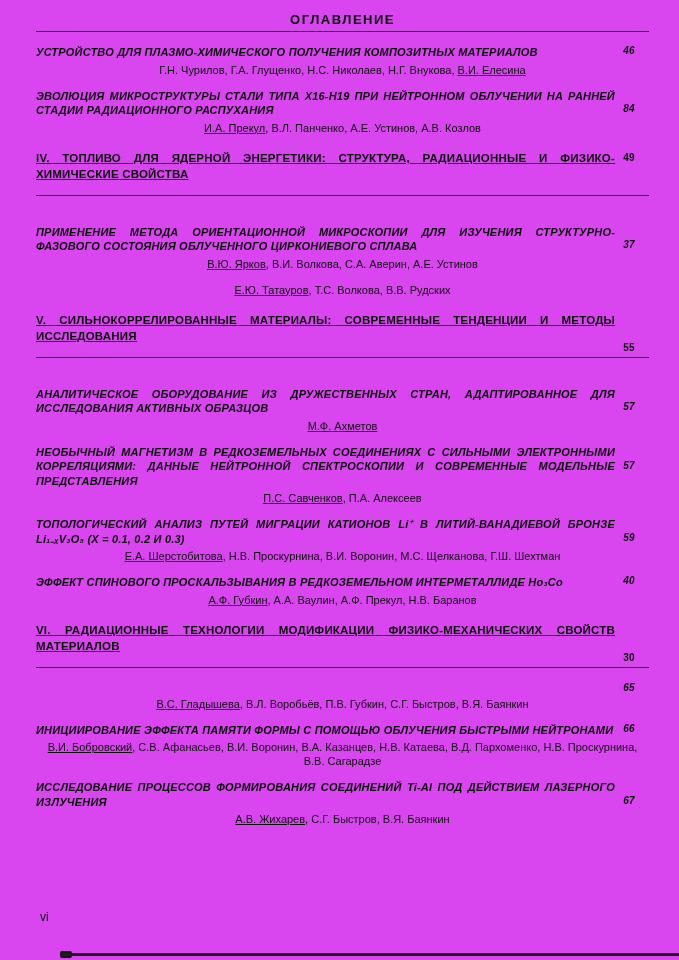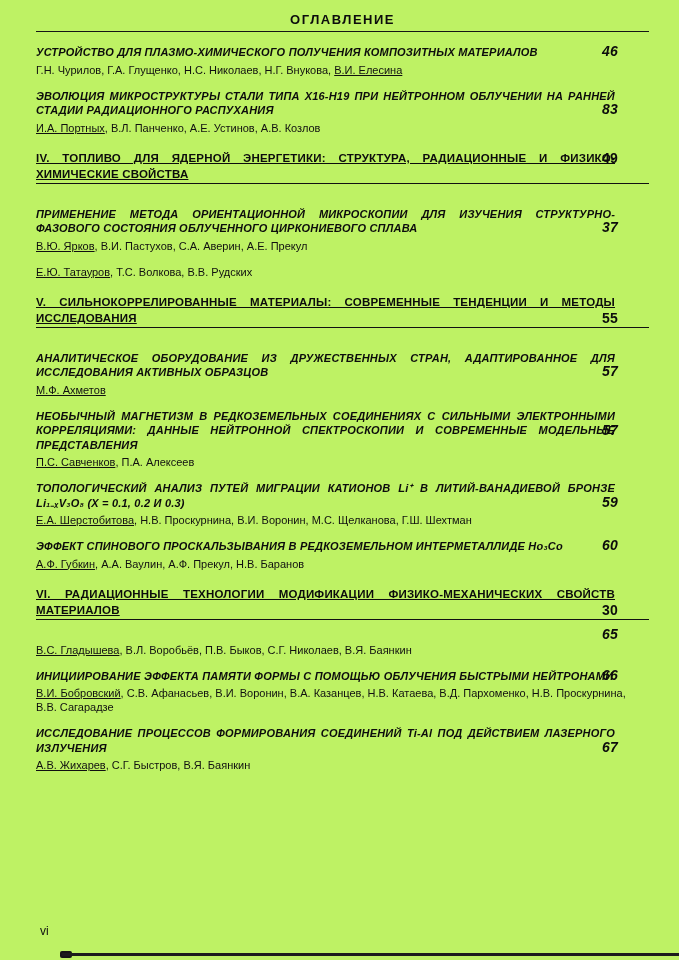--- a/index.html
+++ b/index.html
@@ -1,79 +1,79 @@
 <!DOCTYPE html>
 <html><head>
 <meta charset="utf-8">
 <style>
   html,body{margin:0;padding:0;}
   body{width:679px;height:960px;background:#e9e9e7;font-family:"Liberation Sans",sans-serif;}
-  .page{position:relative;width:679px;height:960px;background:#bef264;color:#0c0c0c;overflow:hidden;}
+  .page{position:relative;width:679px;height:960px;background:#d946ef;color:#0c0c0c;overflow:hidden;}
   .page-inner{position:absolute;left:36px;right:30px;top:12px;}
   .header-title{text-align:center;font-weight:bold;font-size:13px;letter-spacing:1.5px;}
   .header-rule{border-bottom:1.6px solid #151515;margin-top:4px;margin-bottom:13px;}
   .entry{margin-bottom:12px;}
   .title{font-weight:bold;font-size:11px;line-height:14.5px;text-align:justify;position:relative;padding-right:34px;letter-spacing:.2px;font-style:italic;}
-  .authors{font-size:11px;line-height:14px;margin-top:3px;color:#101010;}
+  .authors{font-size:11px;line-height:14px;margin-top:3px;color:#101010;text-align:center;}
   .authors .u{text-decoration:underline;}
-  .section{font-weight:bold;font-size:11.5px;line-height:16px;text-align:justify;position:relative;padding-right:34px;border-bottom:1.6px solid #111;padding-bottom:1px;margin:15px 0 23px;letter-spacing:.2px;}
+  .section{font-weight:bold;font-size:11.5px;line-height:16px;text-align:justify;position:relative;padding-right:34px;border-bottom:1.6px solid #111;padding-bottom:13px;margin:15px 0 29px;letter-spacing:.2px;}
   .section .sec-text{text-decoration:underline;}
-  .pg{position:absolute;right:15px;width:32px;text-align:left;font-weight:bold;font-size:14px;}
+  .pg{position:absolute;right:4px;width:32px;text-align:center;font-weight:bold;font-size:10px;}
   .pg-bottom{bottom:1px;}
   .pg-top{top:0;}
   .pg-mid{top:14.5px;}
-  .footer-page{position:absolute;left:40px;bottom:22px;font-size:12px;color:#111;}
+  .footer-page{position:absolute;left:40px;bottom:36px;font-size:12px;color:#111;}
   .scan-line{position:absolute;left:62px;right:0;bottom:4px;height:3px;background:#1c1c1c;}
   .scan-blob{position:absolute;left:60px;bottom:2px;width:12px;height:7px;background:#161616;border-radius:2px;}
 </style>
 </head>
 <body>
 
 <div class="page">
   <div class="page-inner">
     <div class="header-title">ОГЛАВЛЕНИЕ</div>
     <div class="header-rule"></div>
     <div>
         <div class="entry">
           <div class="title"><span class="title-text">УСТРОЙСТВО ДЛЯ ПЛАЗМО-ХИМИЧЕСКОГО ПОЛУЧЕНИЯ КОМПОЗИТНЫХ МАТЕРИАЛОВ</span><span class="pg pg-bottom">46</span></div>
           <div class="authors"><span>Г.Н. Чурилов, Г.А. Глущенко, Н.С. Николаев, Н.Г. Внукова, </span><span class="u">В.И. Елесина</span><span></span></div>
         </div>
         <div class="entry">
-          <div class="title"><span class="title-text">ЭВОЛЮЦИЯ МИКРОСТРУКТУРЫ СТАЛИ ТИПА Х16-Н19 ПРИ НЕЙТРОННОМ ОБЛУЧЕНИИ НА РАННЕЙ СТАДИИ РАДИАЦИОННОГО РАСПУХАНИЯ</span><span class="pg pg-bottom">83</span></div>
-          <div class="authors"><span></span><span class="u">И.А. Портных</span><span>, В.Л. Панченко, А.Е. Устинов, А.В. Козлов</span></div>
+          <div class="title"><span class="title-text">ЭВОЛЮЦИЯ МИКРОСТРУКТУРЫ СТАЛИ ТИПА Х16-Н19 ПРИ НЕЙТРОННОМ ОБЛУЧЕНИИ НА РАННЕЙ СТАДИИ РАДИАЦИОННОГО РАСПУХАНИЯ</span><span class="pg pg-bottom">84</span></div>
+          <div class="authors"><span></span><span class="u">И.А. Прекул</span><span>, В.Л. Панченко, А.Е. Устинов, А.В. Козлов</span></div>
         </div>
         <div class="section"><span class="sec-text">IV. ТОПЛИВО ДЛЯ ЯДЕРНОЙ ЭНЕРГЕТИКИ: СТРУКТУРА, РАДИАЦИОННЫЕ И ФИЗИКО-ХИМИЧЕСКИЕ СВОЙСТВА</span><span class="pg pg-top">49</span></div>
         <div class="entry">
           <div class="title"><span class="title-text">ПРИМЕНЕНИЕ МЕТОДА ОРИЕНТАЦИОННОЙ МИКРОСКОПИИ ДЛЯ ИЗУЧЕНИЯ СТРУКТУРНО-ФАЗОВОГО СОСТОЯНИЯ ОБЛУЧЕННОГО ЦИРКОНИЕВОГО СПЛАВА</span><span class="pg pg-bottom">37</span></div>
-          <div class="authors"><span></span><span class="u">В.Ю. Ярков</span><span>, В.И. Пастухов, С.А. Аверин, А.Е. Прекул</span></div>
+          <div class="authors"><span></span><span class="u">В.Ю. Ярков</span><span>, В.И. Волкова, С.А. Аверин, А.Е. Устинов</span></div>
         </div>
         <div class="entry">
           <div class="authors"><span></span><span class="u">Е.Ю. Татауров</span><span>, Т.С. Волкова, В.В. Рудских</span></div>
         </div>
         <div class="section"><span class="sec-text">V. СИЛЬНОКОРРЕЛИРОВАННЫЕ МАТЕРИАЛЫ: СОВРЕМЕННЫЕ ТЕНДЕНЦИИ И МЕТОДЫ ИССЛЕДОВАНИЯ</span><span class="pg pg-bottom">55</span></div>
         <div class="entry">
           <div class="title"><span class="title-text">АНАЛИТИЧЕСКОЕ ОБОРУДОВАНИЕ ИЗ ДРУЖЕСТВЕННЫХ СТРАН, АДАПТИРОВАННОЕ ДЛЯ ИССЛЕДОВАНИЯ АКТИВНЫХ ОБРАЗЦОВ</span><span class="pg pg-bottom">57</span></div>
           <div class="authors"><span></span><span class="u">М.Ф. Ахметов</span><span></span></div>
         </div>
         <div class="entry">
           <div class="title"><span class="title-text">НЕОБЫЧНЫЙ МАГНЕТИЗМ В РЕДКОЗЕМЕЛЬНЫХ СОЕДИНЕНИЯХ С СИЛЬНЫМИ ЭЛЕКТРОННЫМИ КОРРЕЛЯЦИЯМИ: ДАННЫЕ НЕЙТРОННОЙ СПЕКТРОСКОПИИ И СОВРЕМЕННЫЕ МОДЕЛЬНЫЕ ПРЕДСТАВЛЕНИЯ</span><span class="pg pg-mid">57</span></div>
           <div class="authors"><span></span><span class="u">П.С. Савченков</span><span>, П.А. Алексеев</span></div>
         </div>
         <div class="entry">
           <div class="title"><span class="title-text">ТОПОЛОГИЧЕСКИЙ АНАЛИЗ ПУТЕЙ МИГРАЦИИ КАТИОНОВ Li⁺ В ЛИТИЙ-ВАНАДИЕВОЙ БРОНЗЕ Li₁₋ₓV₃O₈ (X = 0.1, 0.2 И 0.3)</span><span class="pg pg-bottom">59</span></div>
           <div class="authors"><span></span><span class="u">Е.А. Шерстобитова</span><span>, Н.В. Проскурнина, В.И. Воронин, М.С. Щелканова, Г.Ш. Шехтман</span></div>
         </div>
         <div class="entry">
-          <div class="title"><span class="title-text">ЭФФЕКТ СПИНОВОГО ПРОСКАЛЬЗЫВАНИЯ В РЕДКОЗЕМЕЛЬНОМ ИНТЕРМЕТАЛЛИДЕ Ho₃Co</span><span class="pg pg-bottom">60</span></div>
+          <div class="title"><span class="title-text">ЭФФЕКТ СПИНОВОГО ПРОСКАЛЬЗЫВАНИЯ В РЕДКОЗЕМЕЛЬНОМ ИНТЕРМЕТАЛЛИДЕ Ho₃Co</span><span class="pg pg-bottom">40</span></div>
           <div class="authors"><span></span><span class="u">А.Ф. Губкин</span><span>, А.А. Ваулин, А.Ф. Прекул, Н.В. Баранов</span></div>
         </div>
         <div class="section"><span class="sec-text">VI. РАДИАЦИОННЫЕ ТЕХНОЛОГИИ МОДИФИКАЦИИ ФИЗИКО-МЕХАНИЧЕСКИХ СВОЙСТВ МАТЕРИАЛОВ</span><span class="pg pg-bottom">30</span></div>
         <div class="entry">
           <div class="title"><span class="pg pg-bottom">65</span></div>
-          <div class="authors"><span></span><span class="u">В.С. Гладышева</span><span>, В.Л. Воробьёв, П.В. Быков, С.Г. Николаев, В.Я. Баянкин</span></div>
+          <div class="authors"><span></span><span class="u">В.С. Гладышева</span><span>, В.Л. Воробьёв, П.В. Губкин, С.Г. Быстров, В.Я. Баянкин</span></div>
         </div>
         <div class="entry">
           <div class="title"><span class="title-text">ИНИЦИИРОВАНИЕ ЭФФЕКТА ПАМЯТИ ФОРМЫ С ПОМОЩЬЮ ОБЛУЧЕНИЯ БЫСТРЫМИ НЕЙТРОНАМИ</span><span class="pg pg-bottom">66</span></div>
           <div class="authors"><span></span><span class="u">В.И. Бобровский</span><span>, С.В. Афанасьев, В.И. Воронин, В.А. Казанцев, Н.В. Катаева, В.Д. Пархоменко, Н.В. Проскурнина, В.В. Сагарадзе</span></div>
         </div>
         <div class="entry">
           <div class="title"><span class="title-text">ИССЛЕДОВАНИЕ ПРОЦЕССОВ ФОРМИРОВАНИЯ СОЕДИНЕНИЙ Ti-Al ПОД ДЕЙСТВИЕМ ЛАЗЕРНОГО ИЗЛУЧЕНИЯ</span><span class="pg pg-bottom">67</span></div>
           <div class="authors"><span></span><span class="u">А.В. Жихарев</span><span>, С.Г. Быстров, В.Я. Баянкин</span></div>
         </div>
       </div>

